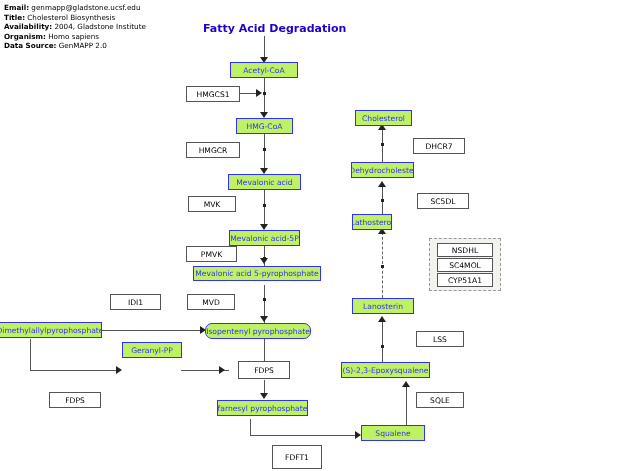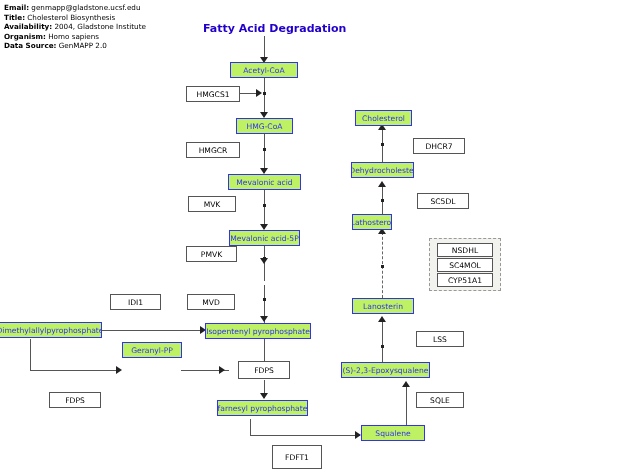--- a/index.html
+++ b/index.html
@@ -143,24 +143,25 @@
   <div class="ar ar-u" style="left:378px;top:124px;"></div>
 
   <div class="node metab" style="left:230px;top:62px;width:68px;height:16px;">Acetyl-CoA</div>
 
   <div class="node metab" style="left:236px;top:118px;width:57px;height:16px;">HMG-CoA</div>
 
   <div class="node metab" style="left:228px;top:174px;width:73px;height:16px;">Mevalonic acid</div>
 
   <div class="node metab" style="left:229px;top:230px;width:71px;height:16px;">Mevalonic acid-5P</div>
 
+  <div class="node metab" style="left:193px;top:266px;width:128px;height:15px;">Mevalonic acid 5-pyrophosphate</div>
 
   <div class="node metab" style="left:-2px;top:322px;width:104px;height:16px;">Dimethylallylpyrophosphate</div>
 
-  <div class="node metab" style="left:205px;top:323px;width:106px;height:16px;">Isopentenyl pyrophosphate</div>
+  <div class="node metab" style="left:205px;top:323px;width:106px;height:16px;border-radius:7px;">Isopentenyl pyrophosphate</div>
 
   <div class="node metab" style="left:122px;top:342px;width:60px;height:16px;">Geranyl-PP</div>
 
   <div class="node metab" style="left:217px;top:400px;width:91px;height:16px;">farnesyl pyrophosphate</div>
 
   <div class="node metab" style="left:361px;top:425px;width:64px;height:16px;">Squalene</div>
 
   <div class="node metab" style="left:341px;top:362px;width:89px;height:16px;">(S)-2,3-Epoxysqualene</div>
 
   <div class="node metab" style="left:352px;top:298px;width:62px;height:16px;">Lanosterin</div>

